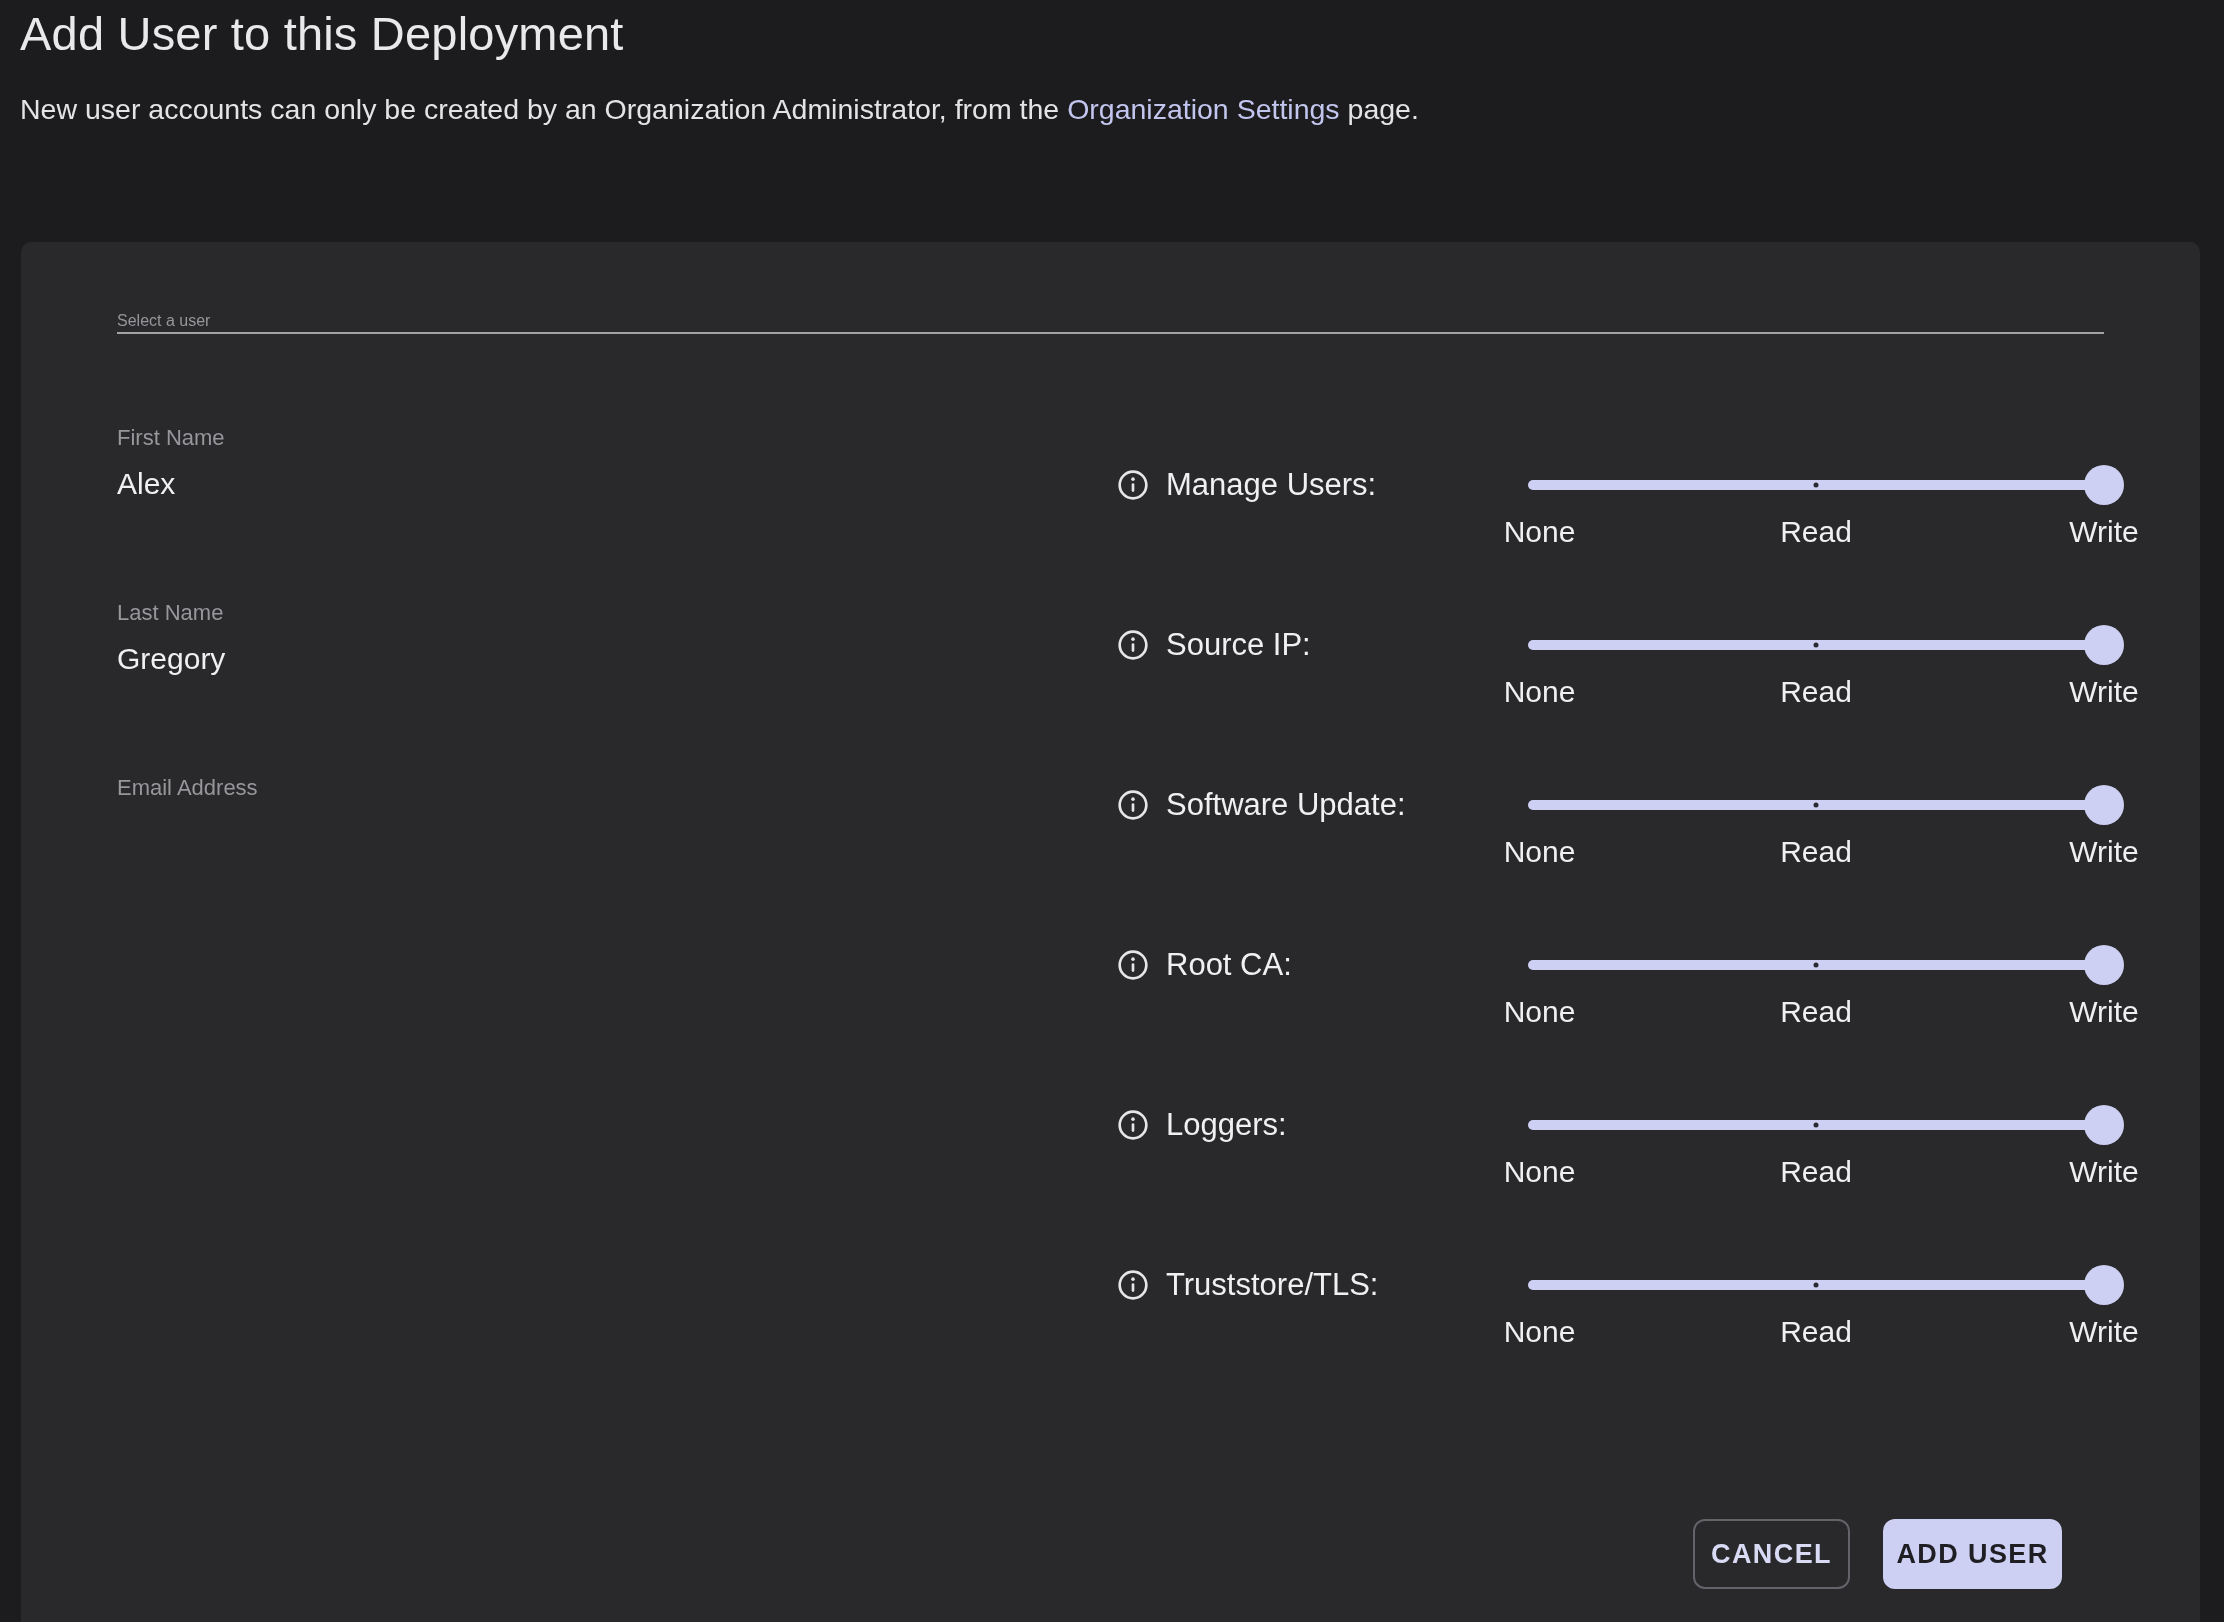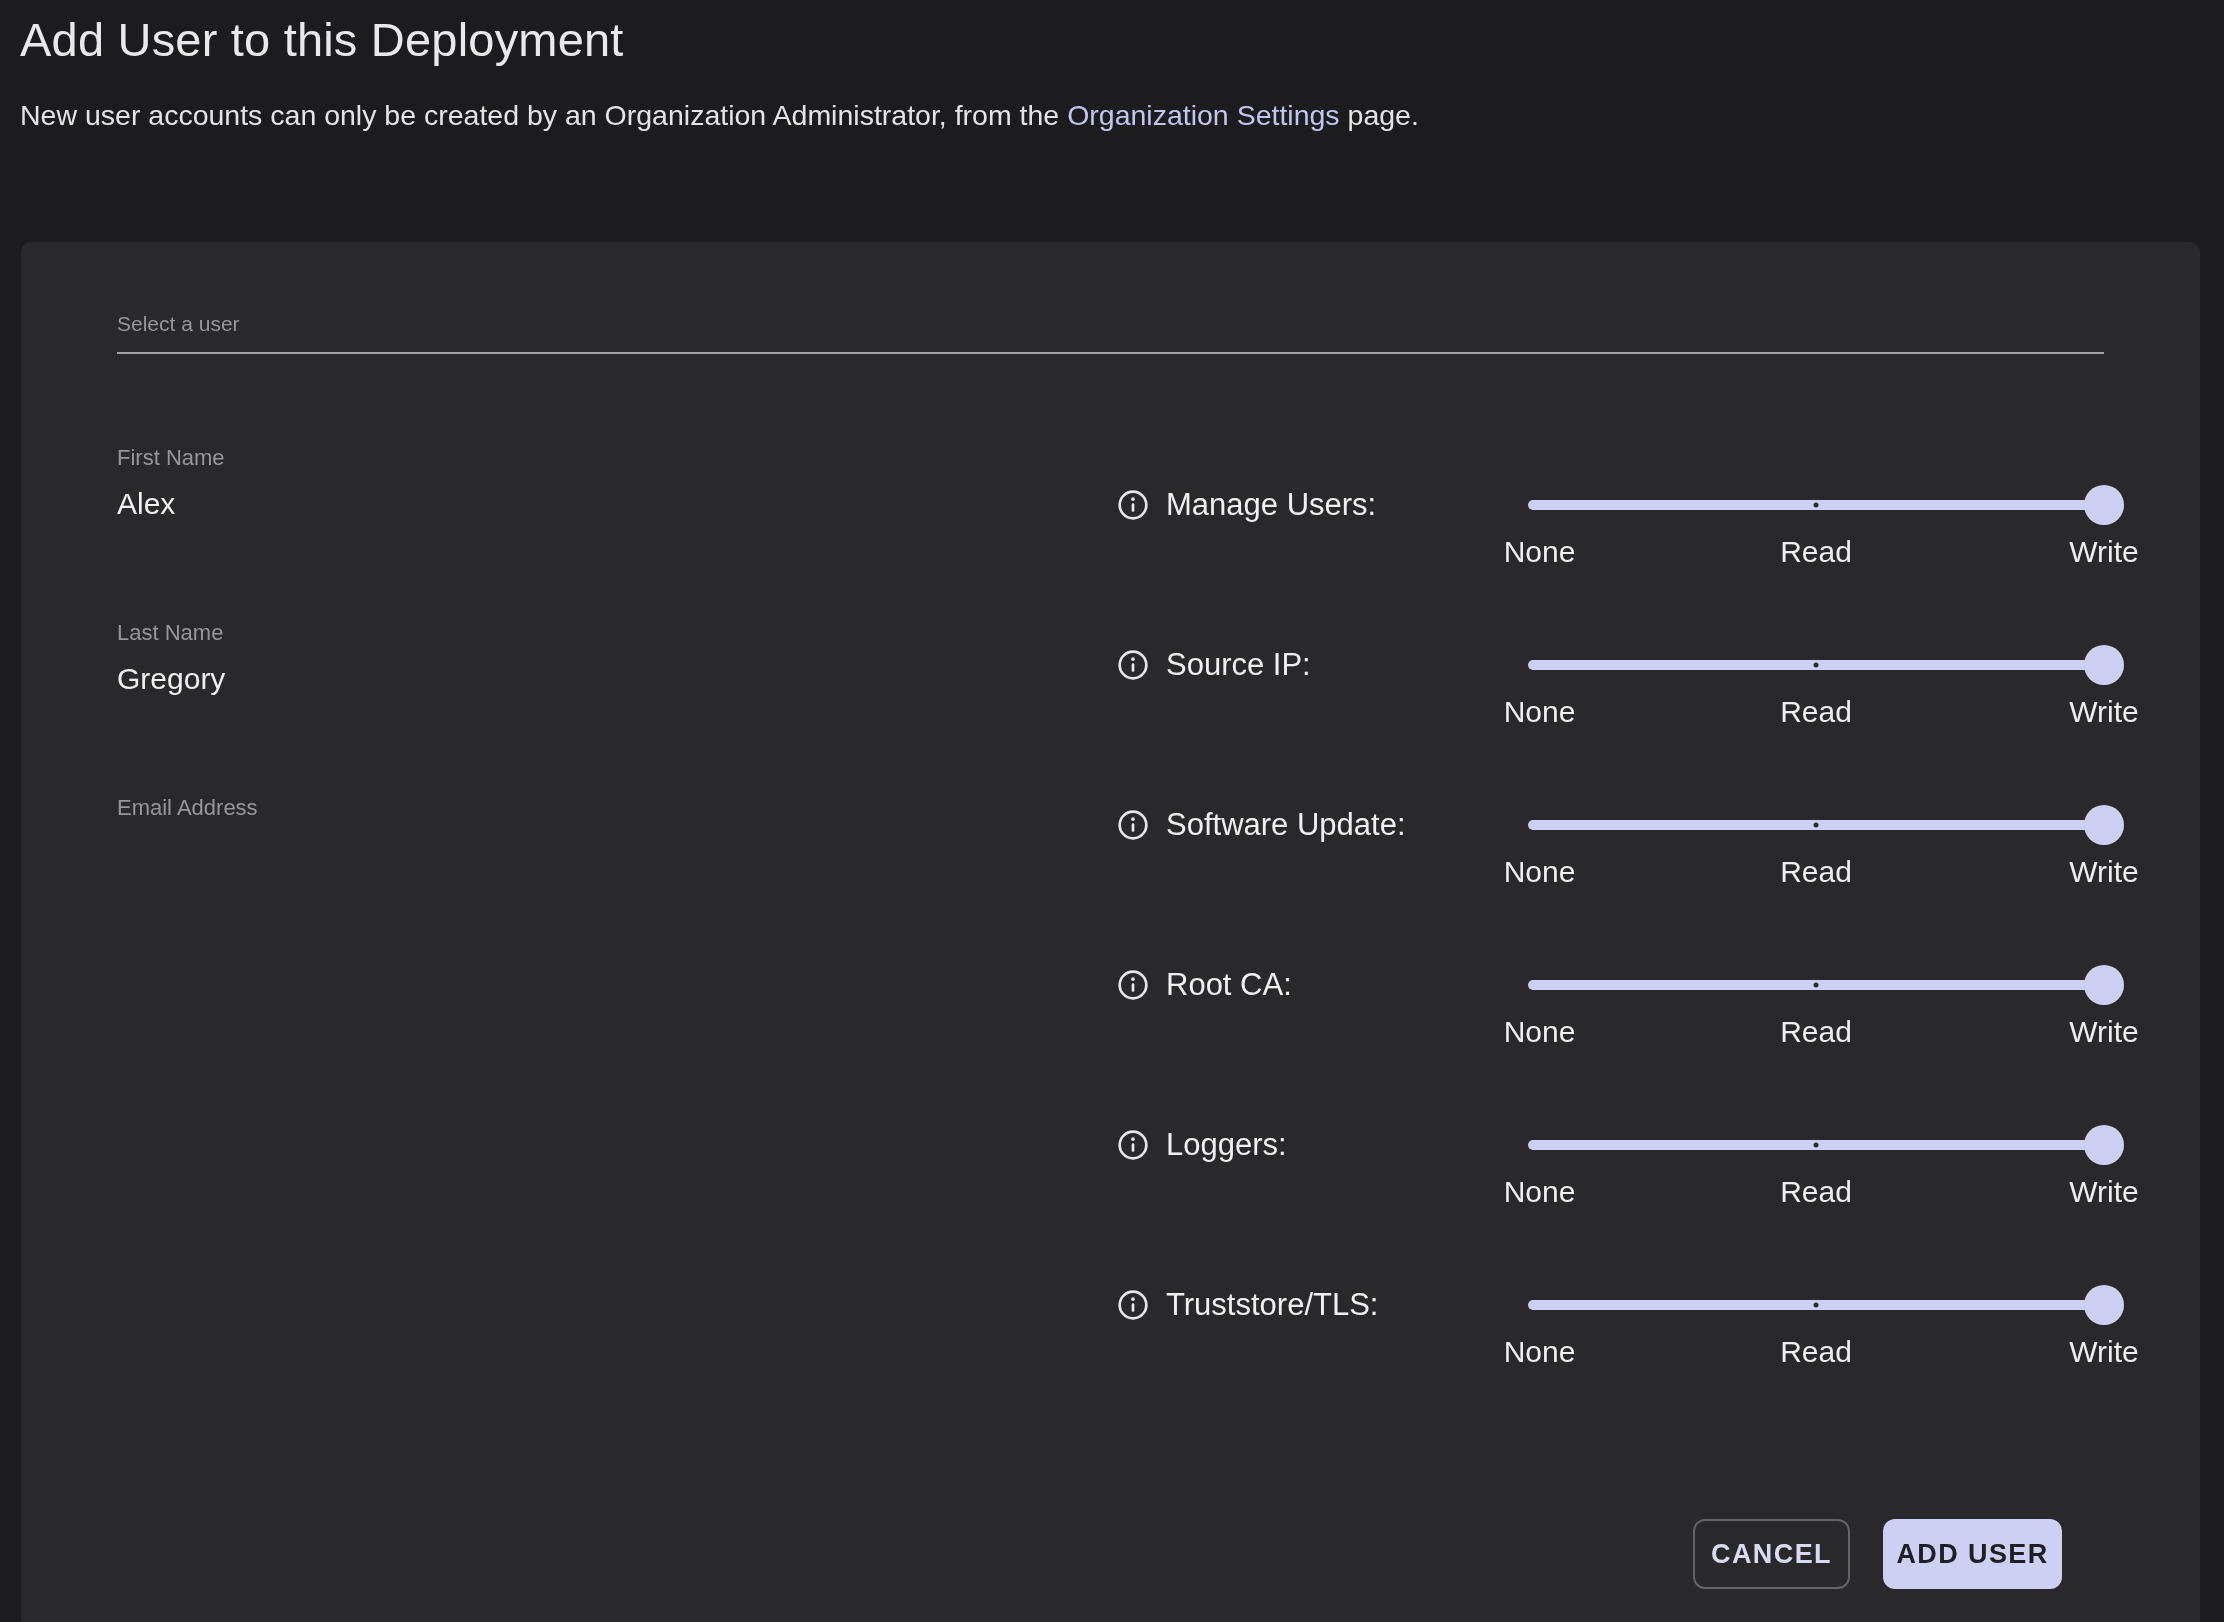--- a/index.html
+++ b/index.html
@@ -15,21 +15,21 @@
     --cancel-text:#d9dbf4;
   }
   *{box-sizing:border-box; margin:0; padding:0;}
   html,body{width:2224px; height:1622px; overflow:hidden;}
   body{
     background:var(--page-bg);
     font-family:"Liberation Sans", sans-serif;
     color:var(--text-bright);
   }
   
-  .header{padding:12px 0 0 20px;}
+  .header{padding:6px 0 0 20px;}
   .page-title{
     font-size:47px;
     font-weight:400;
     color:#e9e9eb;
     letter-spacing:0.2px;
   }
   .desc{
     margin-top:26px;
     font-size:28.5px;
     line-height:45px;
@@ -42,23 +42,23 @@
   .card{
     position:absolute;
     left:21px; right:24px; top:242px; bottom:-14px;
     background:var(--card-bg);
     border-radius:10px;
     padding:70px 96px 0 96px;
   }
   
   .select-group{cursor:pointer;}
   .select-label{
-    font-size:21px;
+    font-size:16px;
     color:var(--text-label);
-    margin-bottom:16px;
+    margin-bottom:2px;
   }
   .select-row{
     position:relative;
     padding:2px 40px 14px 0;
   }
   .select-value{
     font-size:30px;
     color:#f2f2f4;
   }
   .select-arrow{

